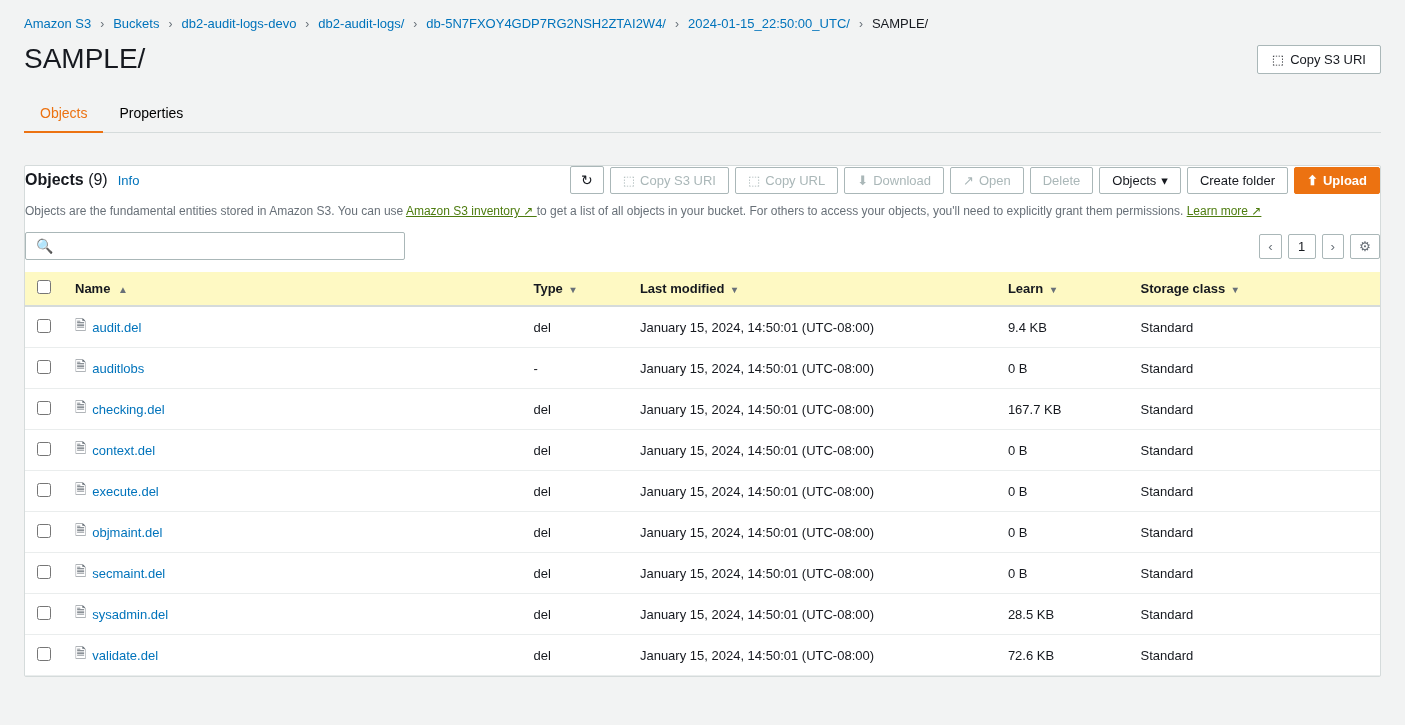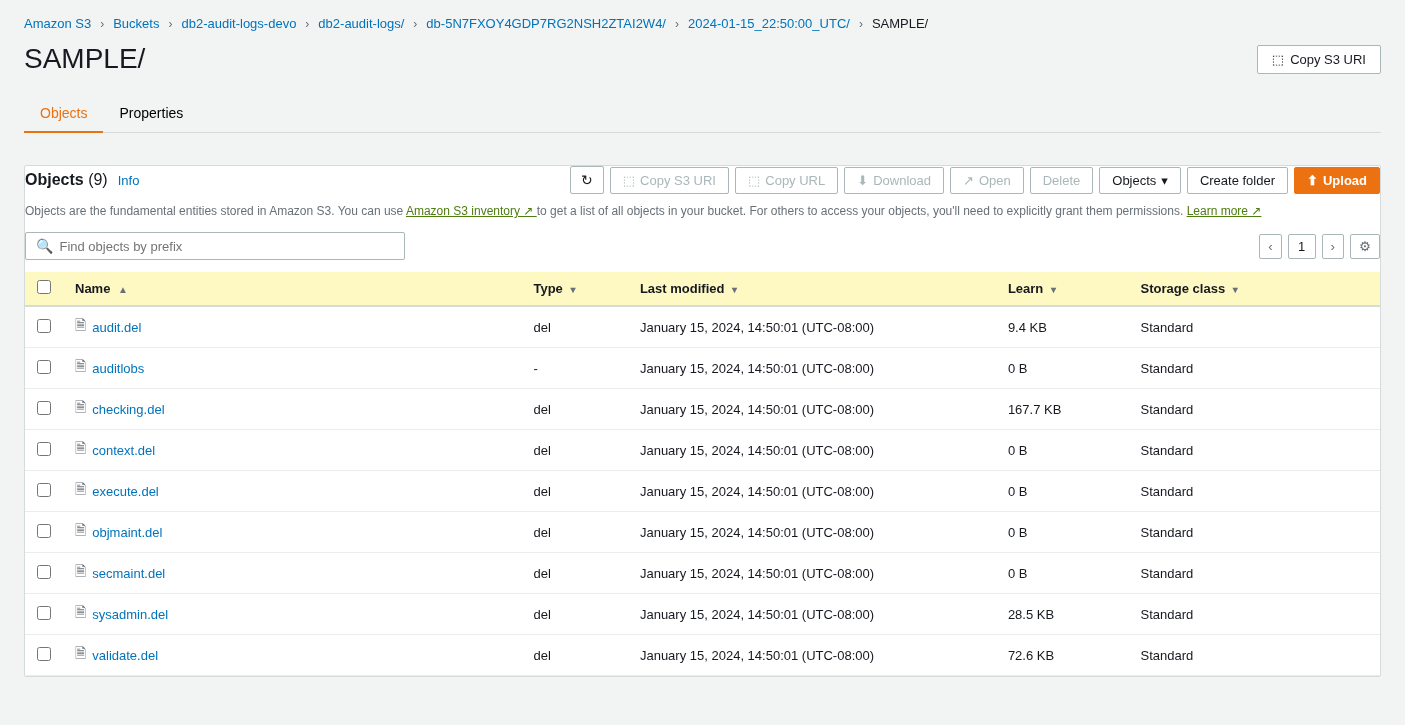--- a/index.html
+++ b/index.html
@@ -158,21 +158,20 @@
     <p class="info-text">
       <span>Objects are the fundamental entities stored in Amazon S3. You can use</span>
       <a href="#"> Amazon S3 inventory ↗ </a>
       <span>to get a list of all objects in your bucket. For others to access your objects, you'll need to explicitly grant them permissions.</span>
       <a href="#"> Learn more ↗</a>
     </p>
 
     <div class="search-row">
       <div class="search-box">
         <span class="search-icon">🔍</span>
-        <input type="text" placeholder="Find objects by prefix" style="">
       </div>
       <div class="pagination">
         <button class="page-nav-btn">‹</button>
         <span class="page-num">1</span>
         <button class="page-nav-btn">›</button>
         <button class="settings-btn">⚙</button>
       </div>
     </div>
 
     <table class="objects-table">

